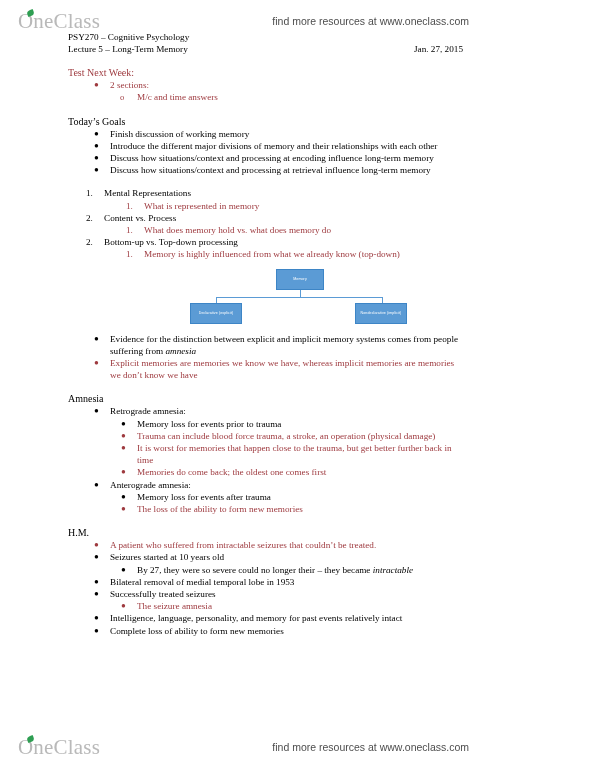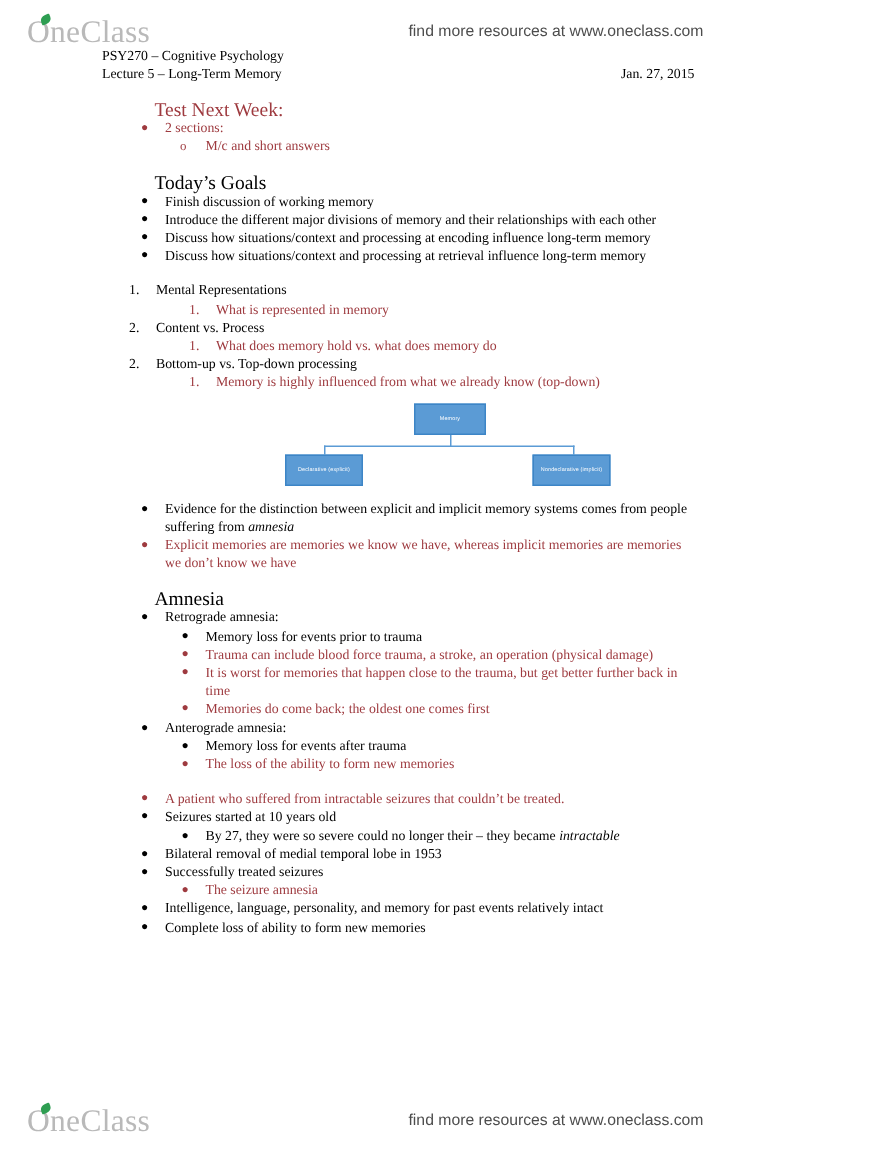--- a/index.html
+++ b/index.html
@@ -79,22 +79,22 @@
     position: relative;
     padding-top: 2px;
   }
   #meta .date {
     position: absolute;
     right: 65px;
     top: 13.6px;
   }
 
   .section-title {
-    margin-left: 103px;
-    font-size: 13px;
+    margin-left: 68px;
+    font-size: 10px;
     line-height: 13px;
   }
   .section-title.red { color: #9e3a3f; }
 
   ul.lvl {
     list-style: none;
     margin: 0;
     padding: 0;
   }
   li.item {
@@ -186,21 +186,21 @@
   <div class="gap"></div>
 
   <div class="section-title red">Test Next Week:</div>
   <ul class="lvl">
     <li class="item red b1">
       <span class="mk">●</span>
       <span class="tx">2 sections:</span>
     </li>
     <li class="item red c2">
       <span class="mk">o</span>
-      <span class="tx">M/c and short answers</span>
+      <span class="tx">M/c and time answers</span>
     </li>
   </ul>
 
   <div class="gap"></div>
 
   <div class="section-title">Today’s Goals</div>
   <ul class="lvl">
     <li class="item b1">
       <span class="mk">●</span>
       <span class="tx">Finish discussion of working memory</span>
@@ -302,20 +302,21 @@
       <span class="tx">Memory loss for events after trauma</span>
     </li>
     <li class="item red b2">
       <span class="mk">●</span>
       <span class="tx">The loss of the ability to form new memories</span>
     </li>
   </ul>
 
   <div class="gap"></div>
 
+  <div class="section-title">H.M.</div>
   <ul class="lvl">
     <li class="item red b1">
       <span class="mk">●</span>
       <span class="tx">A patient who suffered from intractable seizures that couldn’t be treated.</span>
     </li>
     <li class="item b1">
       <span class="mk">●</span>
       <span class="tx">Seizures started at 10 years old</span>
     </li>
     <li class="item b2">

